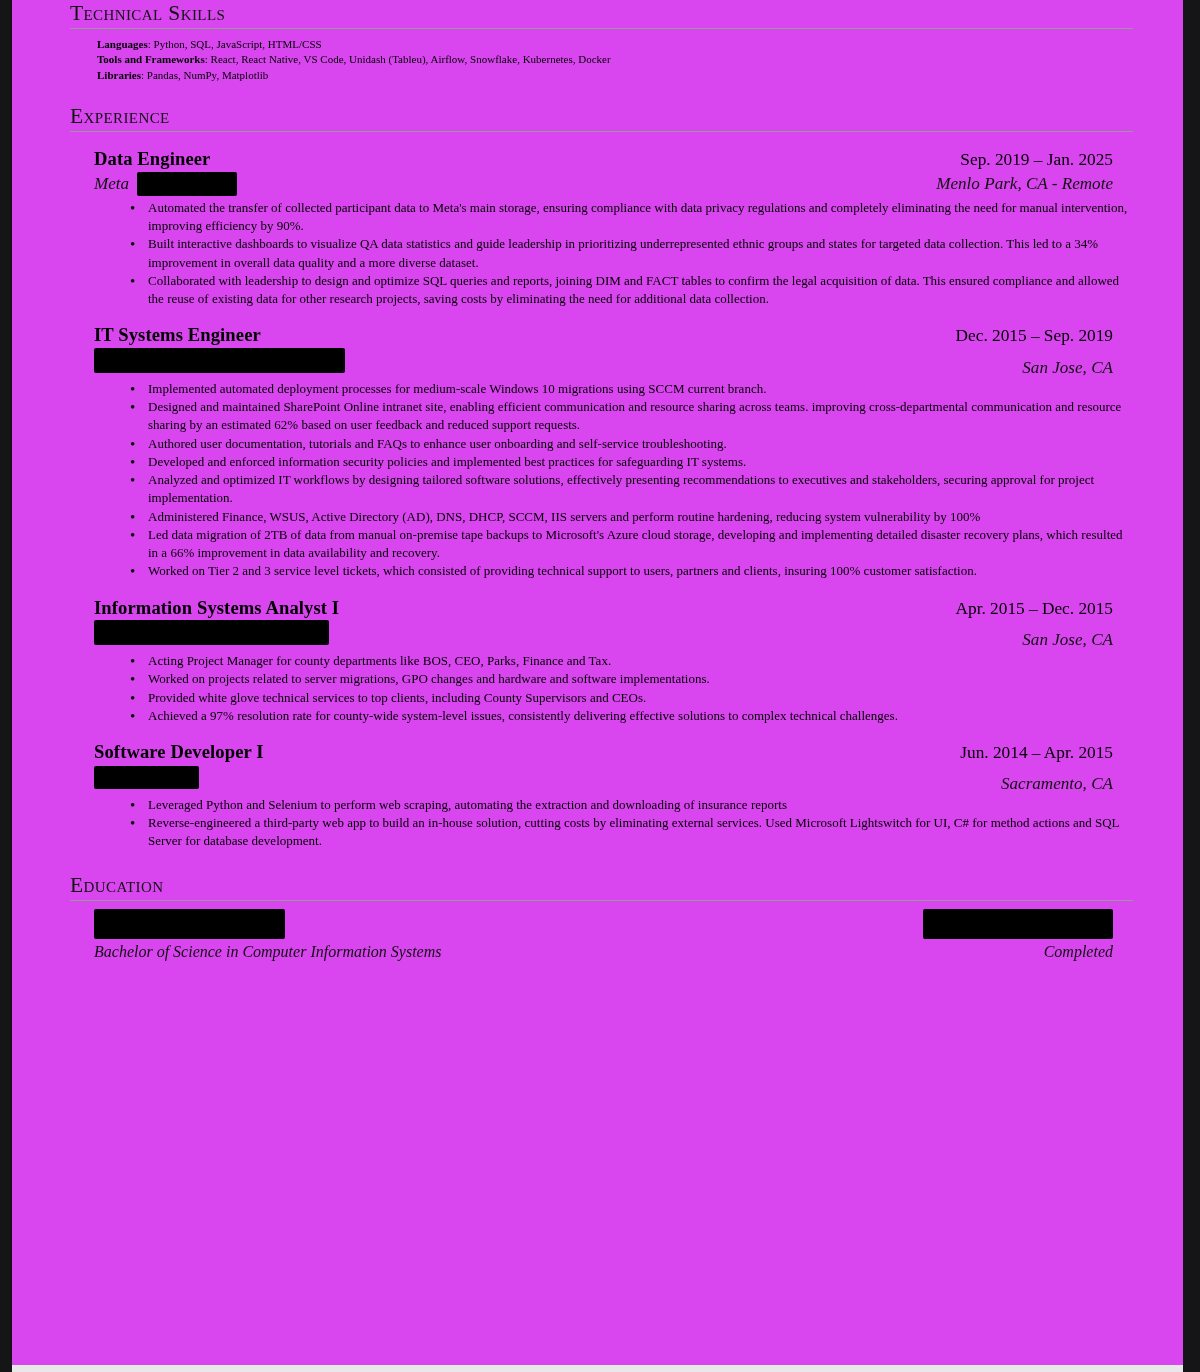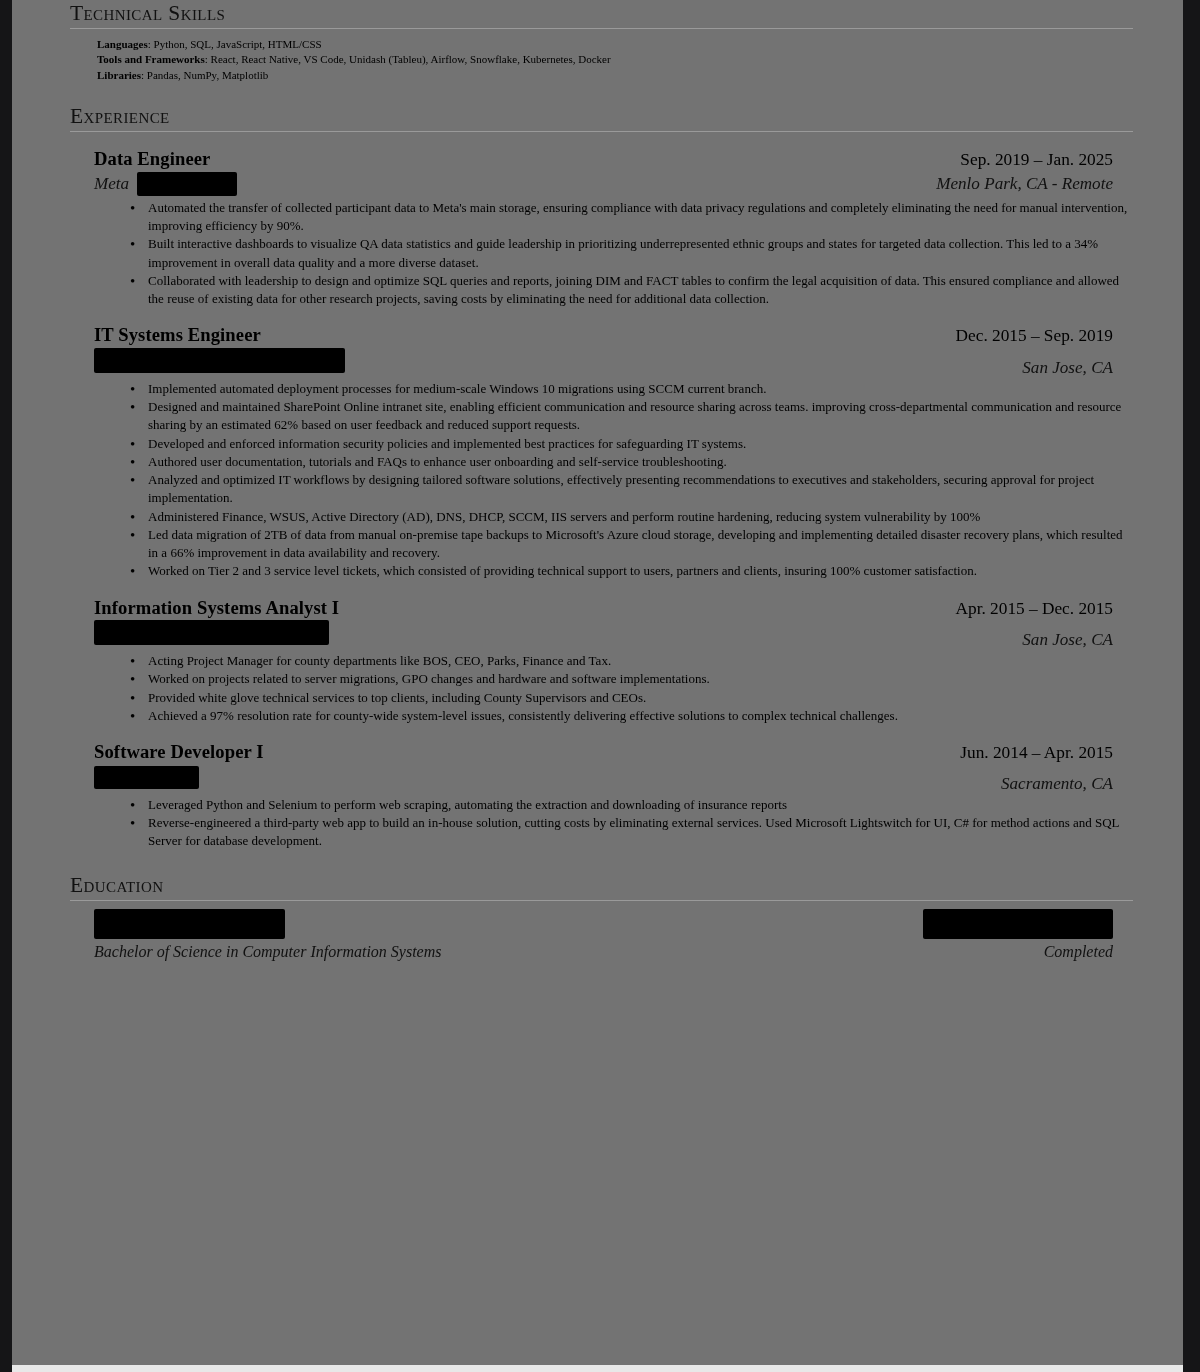--- a/index.html
+++ b/index.html
@@ -26,21 +26,21 @@
   }
   .edge-left  { left: 0; }
   .edge-right { right: 0; width: 17px; }
 
   .page {
     position: absolute;
     left: 12px;
     right: 17px;
     top: 0;
     bottom: 7px;
-    background: #737373;
+    background: #d946ef;
     overflow: hidden;
   }
   .page-bottom-edge {
     position: absolute;
     left: 12px;
     right: 17px;
     bottom: 0;
     height: 7px;
     background: #e8e8e8;
   }
@@ -232,22 +232,22 @@
         </div>
         <div class="entry-row sub">
           <span class="org">
             <span class="redaction red-wide"></span>
           </span>
           <span class="job-loc">San Jose, CA</span>
         </div>
         <ul class="bullets">
           <li>Implemented automated deployment processes for medium-scale Windows 10 migrations using SCCM current branch.</li>
           <li>Designed and maintained SharePoint Online intranet site, enabling efficient communication and resource sharing across teams. improving cross-departmental communication and resource sharing by an estimated 62% based on user feedback and reduced support requests.</li>
+          <li>Authored user documentation, tutorials and FAQs to enhance user onboarding and self-service troubleshooting.</li>
           <li>Developed and enforced information security policies and implemented best practices for safeguarding IT systems.</li>
-          <li>Authored user documentation, tutorials and FAQs to enhance user onboarding and self-service troubleshooting.</li>
           <li>Analyzed and optimized IT workflows by designing tailored software solutions, effectively presenting recommendations to executives and stakeholders, securing approval for project implementation.</li>
           <li>Administered Finance, WSUS, Active Directory (AD), DNS, DHCP, SCCM, IIS servers and perform routine hardening, reducing system vulnerability by 100%</li>
           <li>Led data migration of 2TB of data from manual on-premise tape backups to Microsoft's Azure cloud storage, developing and implementing detailed disaster recovery plans, which resulted in a 66% improvement in data availability and recovery.</li>
           <li>Worked on Tier 2 and 3 service level tickets, which consisted of providing technical support to users, partners and clients, insuring 100% customer satisfaction.</li>
         </ul>
       </div>
 
       <div class="entry">
         <div class="entry-row">
           <span class="job-title">Information Systems Analyst I</span>

